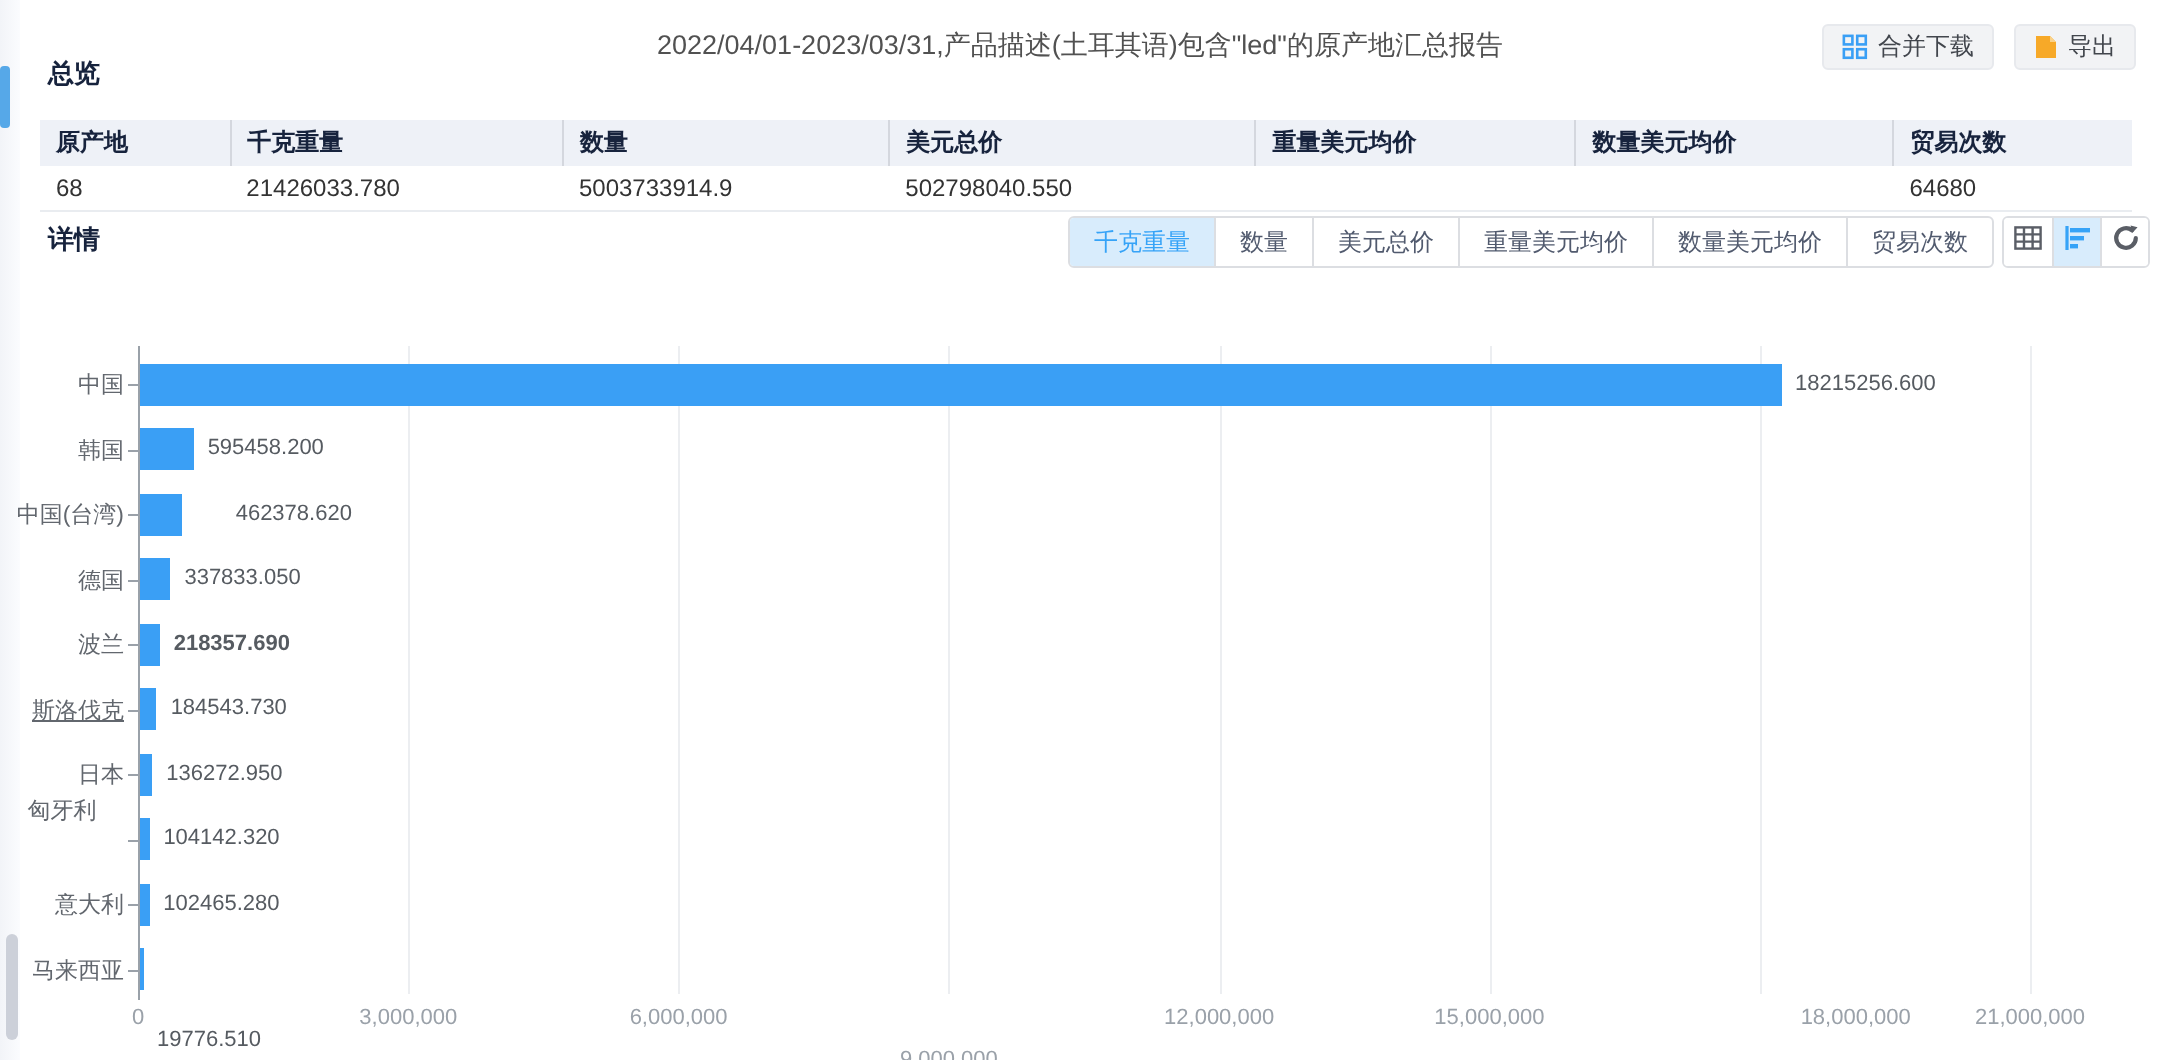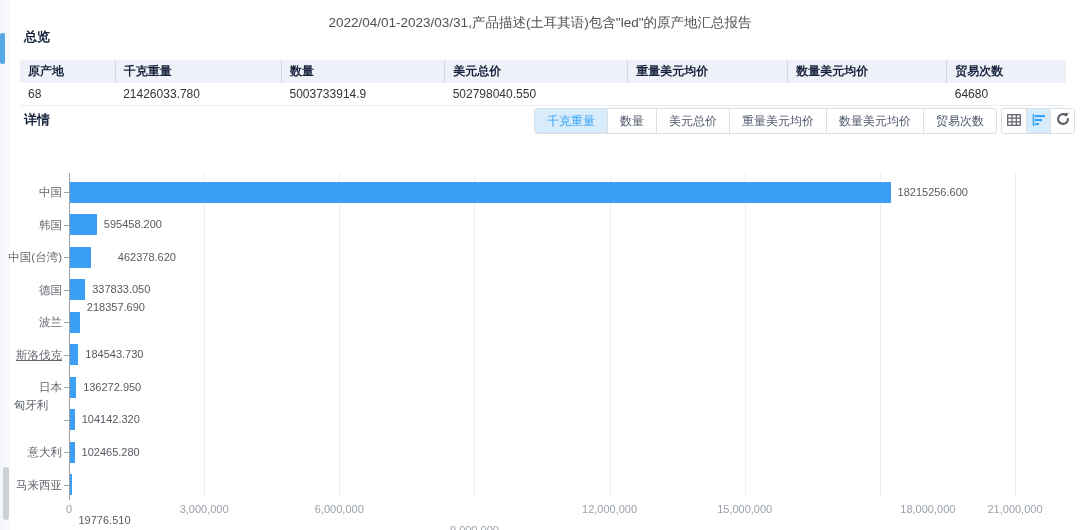--- a/index.html
+++ b/index.html
@@ -68,20 +68,42 @@
 
 <div class="page">
 
   <div class="left-rail">
     <div class="rail-thumb-blue"></div>
     <div class="rail-thumb-gray"></div>
   </div>
 
   <div class="title">2022/04/01-2023/03/31,产品描述(土耳其语)包含"led"的原产地汇总报告</div>
 
+  <div class="header-actions">
+    <div class="hbtn">
+      <span>
+        <svg width="13" height="13" viewBox="0 0 14 14">
+          <rect x="1" y="1" width="4.6" height="4.6" fill="none" stroke="#3a9ff5" stroke-width="1.4"></rect>
+          <rect x="8.2" y="1" width="4.6" height="4.6" fill="none" stroke="#3a9ff5" stroke-width="1.4"></rect>
+          <rect x="1" y="8.2" width="4.6" height="4.6" fill="none" stroke="#3a9ff5" stroke-width="1.4"></rect>
+          <rect x="8.2" y="8.2" width="4.6" height="4.6" fill="none" stroke="#3a9ff5" stroke-width="1.4"></rect>
+        </svg>
+      </span>
+      <span>合并下载</span>
+    </div>
+    <div class="hbtn">
+      <span>
+        <svg width="12" height="13" viewBox="0 0 12 13">
+          <path d="M1 1 h7 l3 3 v8 h-10 z" fill="#f7a928"></path>
+          <path d="M8 1 l3 3 h-3 z" fill="#fbd288"></path>
+        </svg>
+      </span>
+      <span>导出</span>
+    </div>
+  </div>
 
   <div class="section-label" style="left:24px; top:28px;">总览</div>
 
   <table class="ov-table">
     <colgroup>
       <col style="width:9.1%">
         <col style="width:15.9%">
         <col style="width:15.6%">
       <col style="width:17.5%">
         <col style="width:15.3%">
@@ -184,21 +206,21 @@
       <div class="cat-tick" style="left: 64px; top: 257px;"></div>
       <div class="bar" style="left: 70px; top: 246.5px; width: 20.8291px; height: 21px; background: rgb(58, 159, 245);"></div>
       <div class="val-label" style="left: 97.8291px; top: 250.5px; margin-left: 20px;">462378.620</div>
       <div class="cat-label" style="left: 0px; top: 282.5px; padding-left: 39px;">德国</div>
       <div class="cat-tick" style="left: 64px; top: 289.5px;"></div>
       <div class="bar" style="left: 70px; top: 279px; width: 15.2186px; height: 21px; background: rgb(58, 159, 245);"></div>
       <div class="val-label" style="left: 92.2186px; top: 283px;">337833.050</div>
       <div class="cat-label" style="left: 0px; top: 315px;">波兰</div>
       <div class="cat-tick" style="left: 64px; top: 322px;"></div>
       <div class="bar" style="left: 70px; top: 311.5px; width: 9.83649px; height: 21px; background: rgb(58, 159, 245);"></div>
-      <div class="val-label" style="left: 86.8365px; top: 301px;">218357.690</div>
+      <div class="val-label" style="left: 86.8365px; top: 316px; font-weight: bold;">218357.690</div>
       <div class="cat-label" style="left: 0px; top: 347.5px; text-decoration: underline;">斯洛伐克</div>
       <div class="cat-tick" style="left: 64px; top: 354.5px;"></div>
       <div class="bar" style="left: 70px; top: 344px; width: 8.31326px; height: 21px; background: rgb(58, 159, 245);"></div>
       <div class="val-label" style="left: 85.3133px; top: 348px;">184543.730</div>
       <div class="cat-label" style="left: 0px; top: 380px;">日本</div>
       <div class="cat-tick" style="left: 64px; top: 387px;"></div>
       <div class="bar" style="left: 70px; top: 376.5px; width: 6.13877px; height: 21px; background: rgb(58, 159, 245);"></div>
       <div class="val-label" style="left: 83.1388px; top: 380.5px;">136272.950</div>
       <div class="cat-label" style="left: 0px; top: 398px; text-align: center;">匈牙利</div>
       <div class="cat-tick" style="left: 64px; top: 419.5px;"></div>

